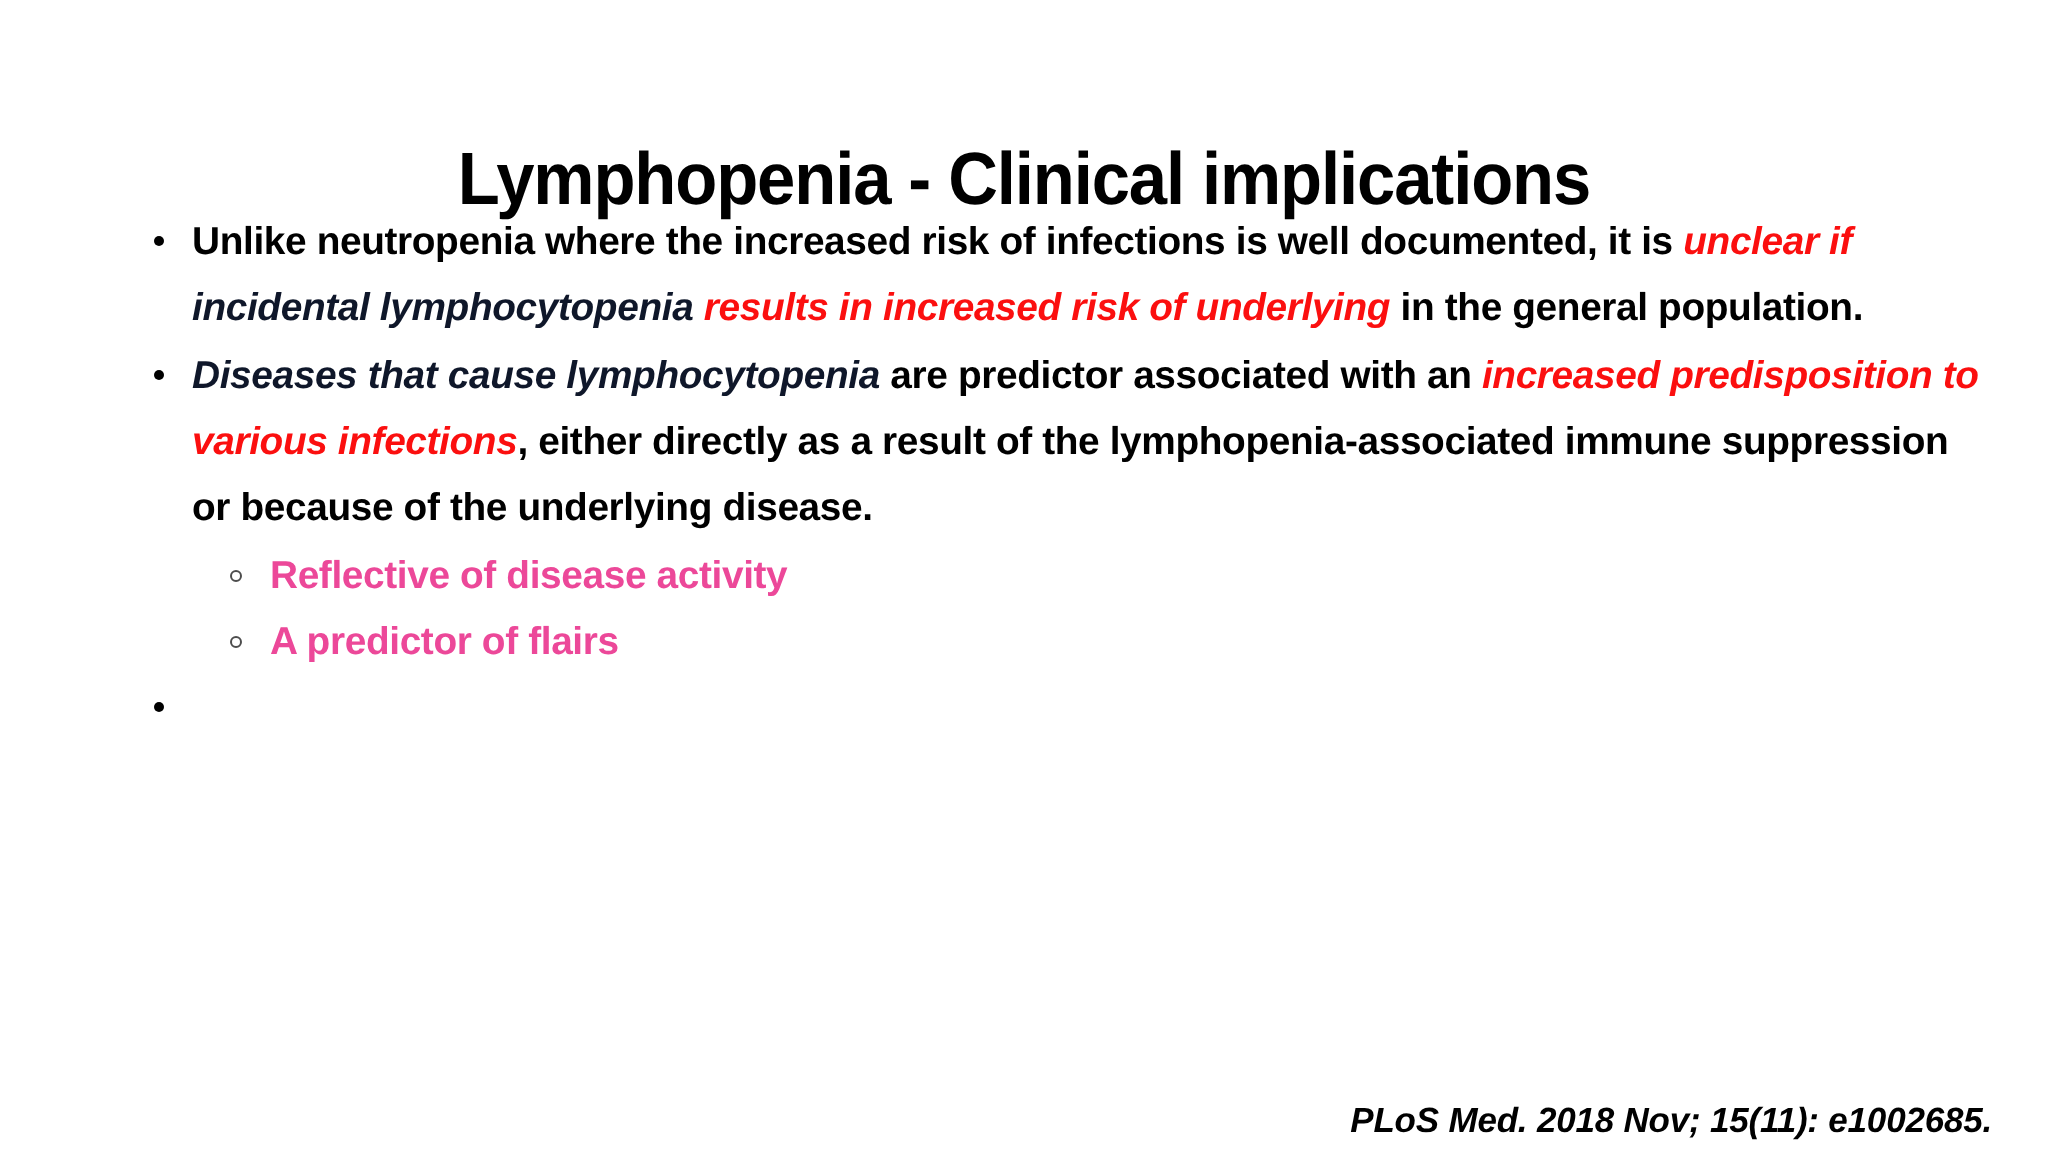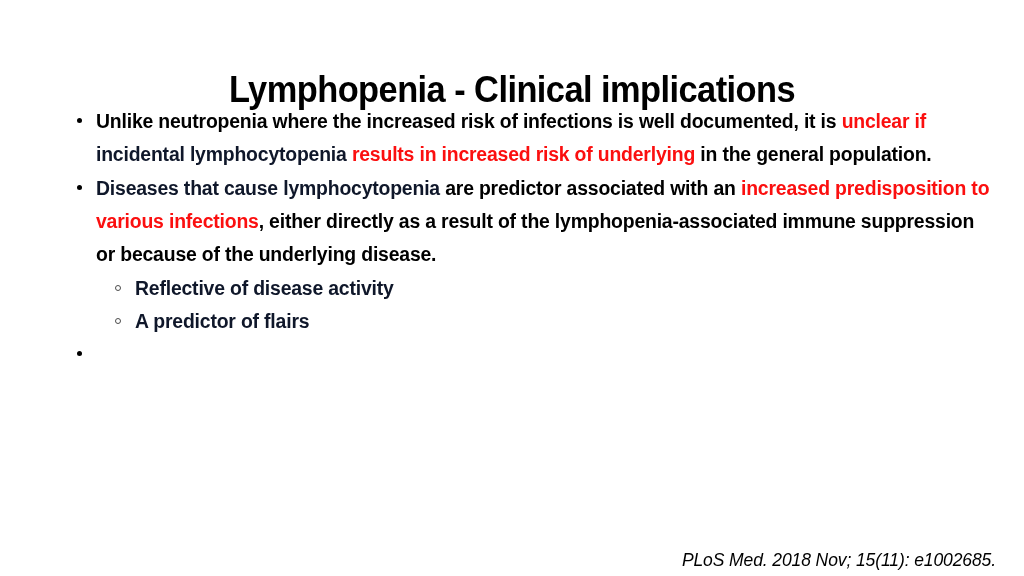--- a/index.html
+++ b/index.html
@@ -80,47 +80,47 @@
     list-style: none;
   }
   .bullet-l2 {
     position: relative;
     padding-left: 65px;
     margin: 0;
     font-size: 19.4px;
     line-height: 33px;
     font-weight: 700;
     letter-spacing: -0.18px;
-    color: #0f172a;
+    color: #ec4899;
   }
   .bullet-l2 > .marker-ring {
     position: absolute;
     left: 45px;
     top: 13px;
     width: 6px;
     height: 6px;
     border-radius: 50%;
     border: 1.2px solid #4d4d4d;
     background: transparent;
     box-sizing: border-box;
   }
 
   
   .t-red     { color: #fb0f0f; }
   .t-blue    { color: #0f172a; }
-  .t-italic  { }
+  .t-italic  { font-style: italic; }
 
   
   .citation {
     position: absolute;
     right: 28px;
     top: 528px;
     font-size: 17.5px;
     line-height: 22px;
-    font-weight: 400;
+    font-weight: 700;
     font-style: italic;
     letter-spacing: -0.1px;
     color: #000000;
     text-align: right;
     white-space: nowrap;
   }
 </style>
 </head>
 <body>
 

